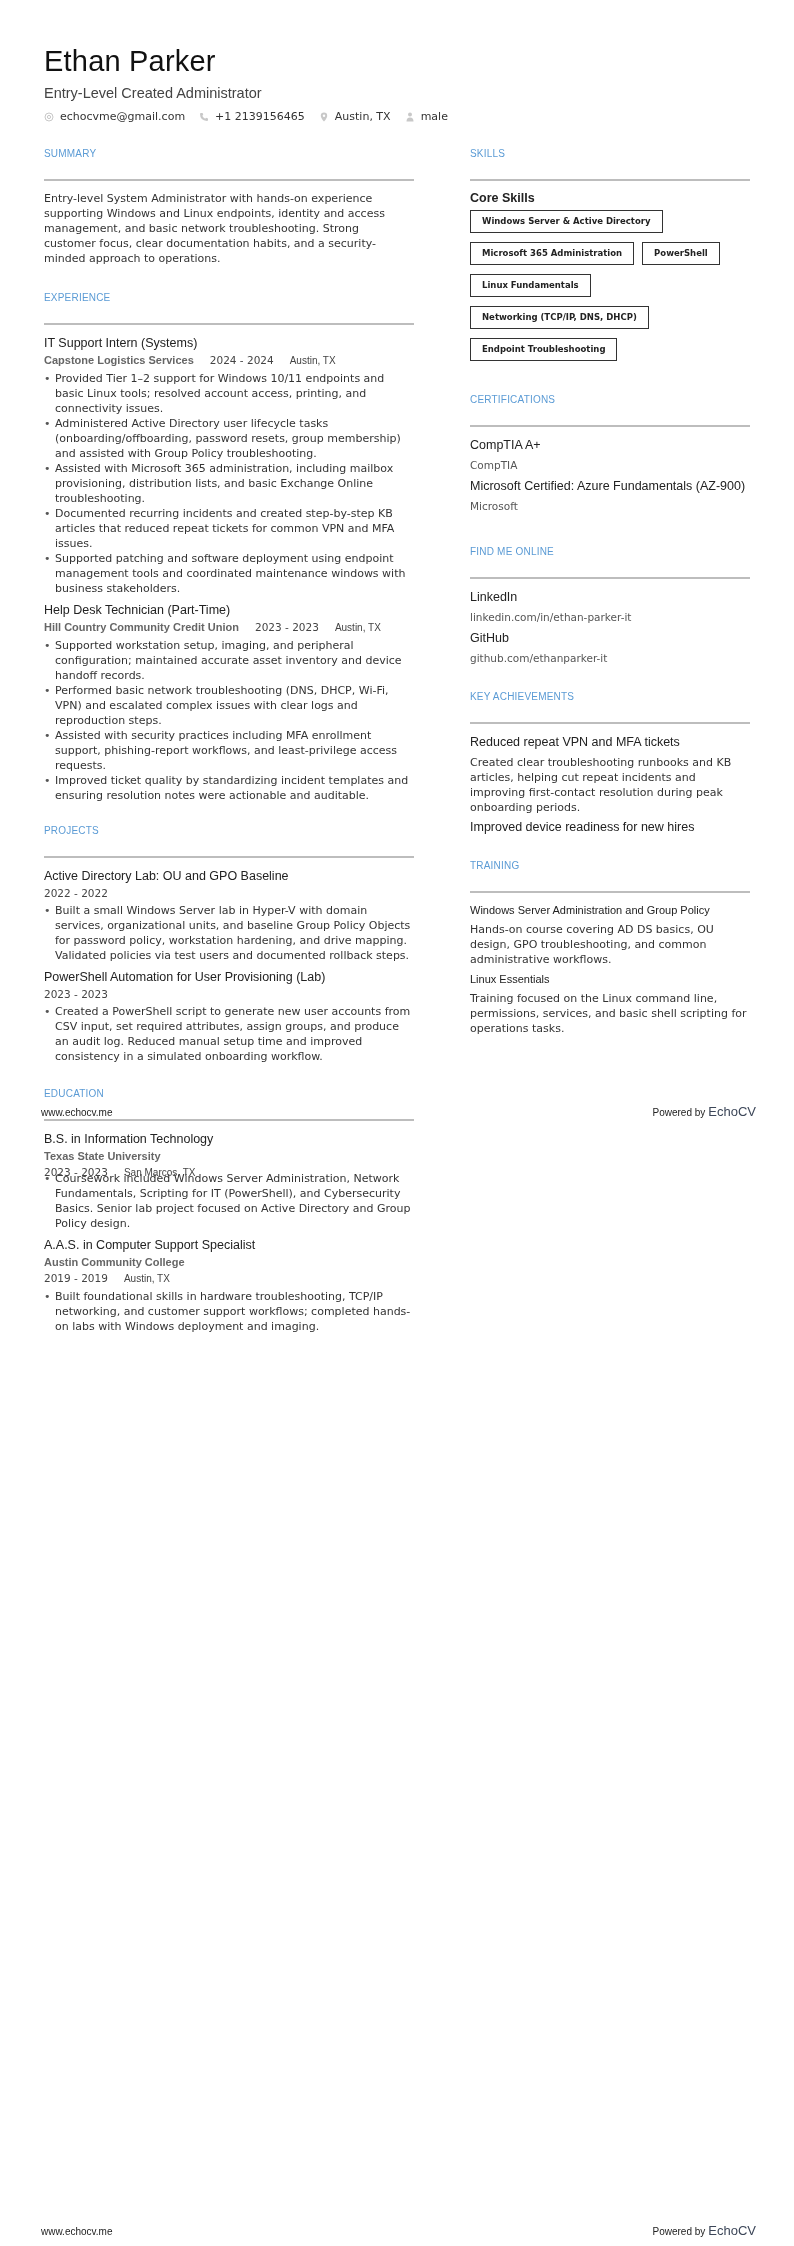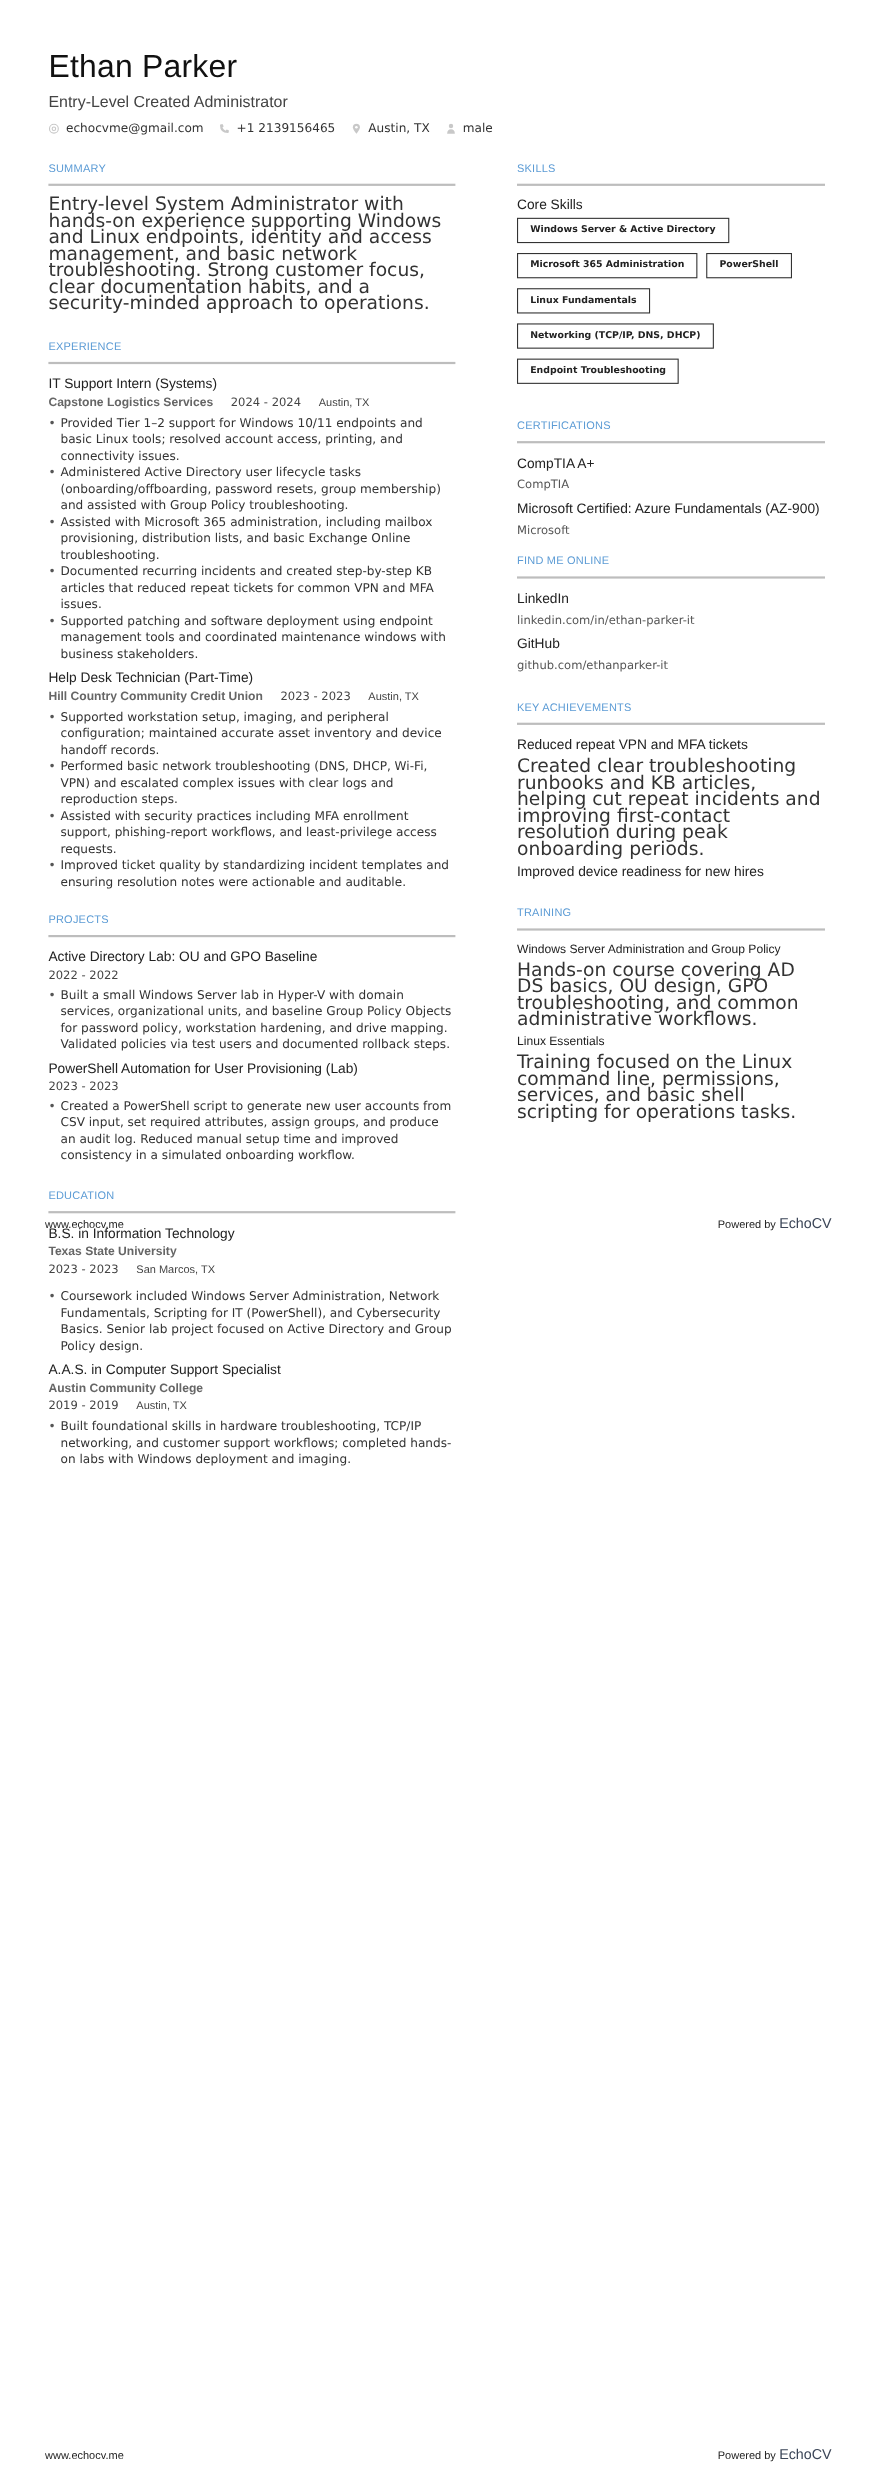--- a/index.html
+++ b/index.html
@@ -49,27 +49,27 @@
   }
 
   .col-left { position: absolute; left: 44px; width: 370px; }
   .col-right { position: absolute; left: 470px; width: 280px; }
 
   .section-title {
     font-family: "Liberation Sans", sans-serif;
     font-size: 10px;
     color: #5b9bd5;
     letter-spacing: 0.2px;
-    padding-bottom: 8px;
+    padding-bottom: 20px;
     border-bottom: 2px solid #bdbdbd;
     margin-bottom: 10px;
     text-transform: uppercase;
   }
   .para {
-    font-size: 17px;
+    font-size: 11px;
     line-height: 15px;
     color: #333;
   }
   .item-title {
     font-family: "Liberation Sans", sans-serif;
     font-size: 12.5px;
     color: #222;
     line-height: 17px;
   }
   .meta-line {
@@ -97,20 +97,21 @@
     top: 0;
     color: #555;
   }
   .entry { margin-bottom: 6px; }
 
   .skill-group-title {
     font-family: "Liberation Sans", sans-serif;
     font-size: 12.5px;
     color: #222;
     margin-bottom: 5px;
+    font-weight: bold;
   }
   .chips { display: flex; flex-wrap: wrap; }
   .chip {
     border: 1px solid #333;
     font-size: 8.5px;
     font-weight: bold;
     color: #222;
     padding: 5px 11px;
     margin: 0 8px 9px 0;
     line-height: 11px;
@@ -292,21 +293,21 @@
         <span class="chip">PowerShell</span>
         <div style="width:100%;"></div>
         <span class="chip">Linux Fundamentals</span>
         <div style="width:100%;"></div>
         <span class="chip">Networking (TCP/IP, DNS, DHCP)</span>
         <div style="width:100%;"></div>
         <span class="chip">Endpoint Troubleshooting</span>
       </div>
     </section>
 
-    <section style="margin-bottom:16px;">
+    <section style="margin-bottom:33px;">
       <div class="section-title">CERTIFICATIONS</div>
       <div class="r-title">CompTIA A+</div>
       <div class="r-sub">CompTIA</div>
       <div class="r-title">Microsoft Certified: Azure Fundamentals (AZ-900)</div>
       <div class="r-sub">Microsoft</div>
     </section>
 
     <section style="margin-bottom:26px;">
       <div class="section-title">FIND ME ONLINE</div>
       <div class="r-title">LinkedIn</div>

